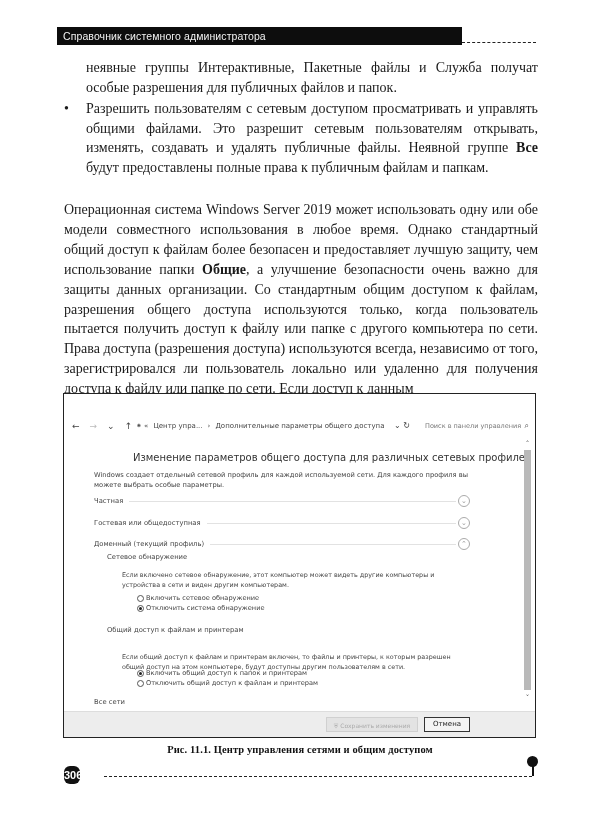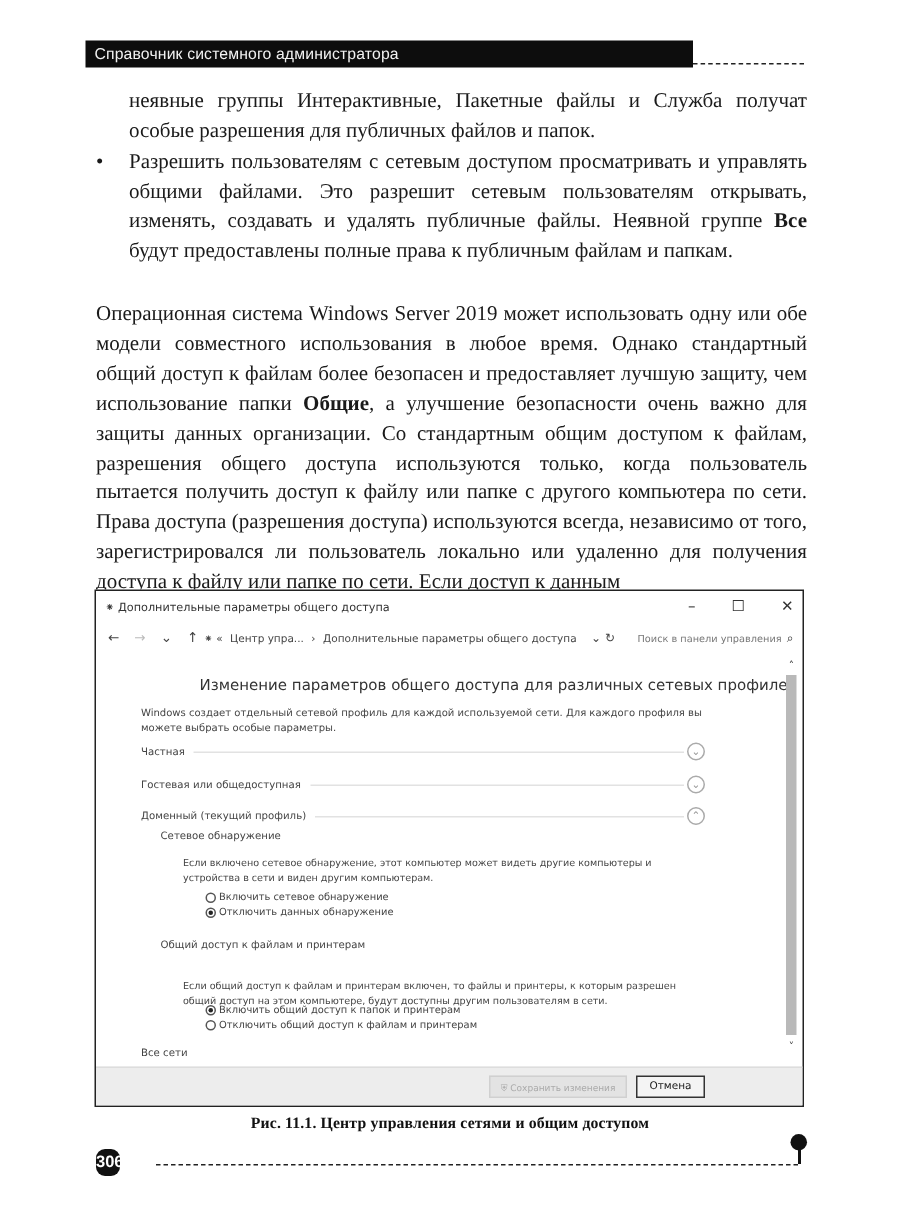--- a/index.html
+++ b/index.html
@@ -67,28 +67,20 @@
 <div class="bullet-cont">неявные группы Интерактивные, Пакетные файлы и Служба получат особые разрешения для публичных файлов и папок.</div>
 
 <div class="bullet-item">
   <span class="bullet-dot">•</span>
   <span class="bullet-text"><span>Разрешить пользователям с сетевым доступом просматривать и управлять общими файлами. Это разрешит сетевым пользователям открывать, изменять, создавать и удалять публичные файлы. Неявной группе </span><b>Все</b><span> будут предоставлены полные права к публичным файлам и папкам.</span></span>
 </div>
 
 <div class="para"><span>Операционная система Windows Server 2019 может использовать одну или обе модели совместного использования в любое время. Однако стандартный общий доступ к файлам более безопасен и предоставляет лучшую защиту, чем использование папки </span><b>Общие</b><span>, а улучшение безопасности очень важно для защиты данных организации. Со стандартным общим доступом к файлам, разрешения общего доступа используются только, когда пользователь пытается получить доступ к файлу или папке с другого компьютера по сети. Права доступа (разрешения доступа) используются всегда, независимо от того, зарегистрировался ли пользователь локально или удаленно для получения доступа к файлу или папке по сети. Если доступ к данным</span></div>
 
 <div class="win">
-  <div class="titlebar">
-    <span>⁕ </span><span>Дополнительные параметры общего доступа</span>
-    <div class="win-controls">
-      <span>–</span>
-      <span>☐</span>
-      <span>✕</span>
-    </div>
-  </div>
   <div class="addrbar">
     <div class="nav-btns">
       <span>←</span>
       <span style="color:#bbb">→</span>
       <span>⌄</span>
       <span>↑</span>
     </div>
     <div class="breadcrumb">
       <span>⁕ «</span>
       <span>Центр упра...</span>
@@ -126,21 +118,21 @@
     </div>
 
     <div class="sub-h" style="left:13px; top:111px">Сетевое обнаружение</div>
     <div class="sub-desc" style="left:28px; top:129px">Если включено сетевое обнаружение, этот компьютер может видеть другие компьютеры и устройства в сети и виден другим компьютерам.</div>
     <div class="radio" style="left:43px; top:152px">
       <span class="dot"></span>
       <span>Включить сетевое обнаружение</span>
     </div>
     <div class="radio" style="left:43px; top:162px">
       <span class="dot on"></span>
-      <span>Отключить данных обнаружение</span>
+      <span>Отключить система обнаружение</span>
     </div>
 
     <div class="sub-h" style="left:13px; top:184px">Общий доступ к файлам и принтерам</div>
     <div class="sub-desc" style="left:28px; top:211px; width:330px">Если общий доступ к файлам и принтерам включен, то файлы и принтеры, к которым разрешен общий доступ на этом компьютере, будут доступны другим пользователям в сети.</div>
     <div class="radio" style="left:43px; top:227px">
       <span class="dot on"></span>
       <span>Включить общий доступ к папок и принтерам</span>
     </div>
     <div class="radio" style="left:43px; top:237px">
       <span class="dot"></span>

